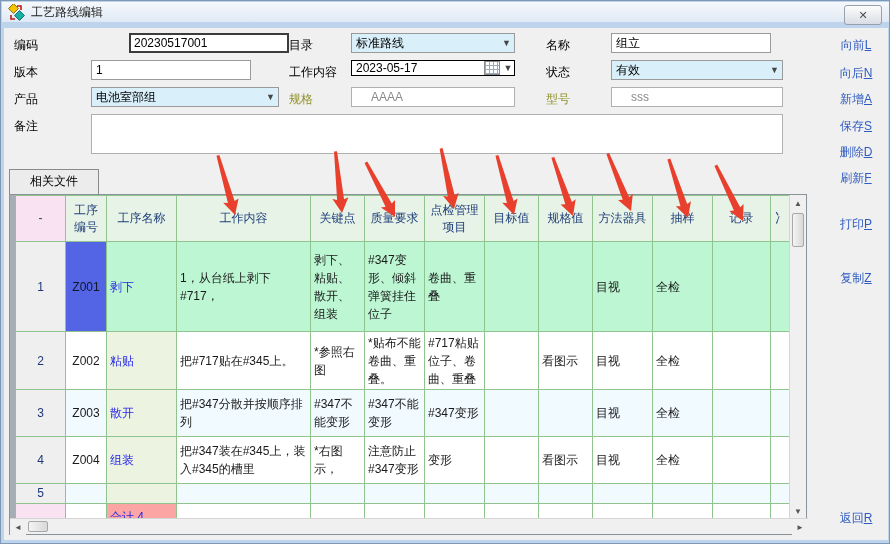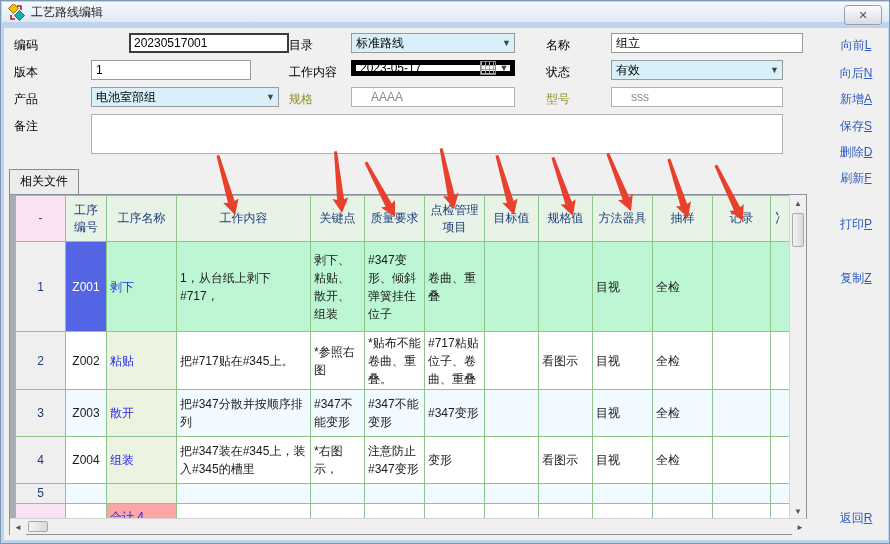--- a/index.html
+++ b/index.html
@@ -16,48 +16,48 @@
   .lbl{position:absolute;color:#000;}
   .lbl.dim{color:#8f8f2a;}
   .tbx{position:absolute;height:20px;border:1px solid #9a9a9a;background:#fff;font-size:12px;
        padding:0 4px;box-sizing:border-box;font-family:"Liberation Sans","DejaVu Sans",sans-serif;}
   .tbx.focus{border:1px solid #3c3c3c;box-shadow:0 0 0 1px #3c3c3c inset;}
   .tbx.dim{color:#8a8a8a;border-color:#b0b0b0;padding-left:19px;}
   .combo{position:absolute;height:20px;border:1px solid #9a9a9a;background:#d9effa;box-sizing:border-box;
          display:flex;align-items:center;}
   .combo .val{flex:1;padding-left:4px;color:#000;}
   .combo .arrow{width:15px;text-align:center;color:#444;font-size:9px;}
-  .datebox{position:absolute;height:16px;border:5px solid #000000;background:#fff;box-sizing:border-box;
+  .datebox{position:absolute;height:16px;border:1px solid #000000;background:#fff;box-sizing:border-box;
            display:flex;align-items:center;}
   .datebox .val{flex:1;padding-left:4px;}
   .datebox .cal{width:14px;height:12px;margin-right:2px;border:1px solid #8a8a8a;
                 background:linear-gradient(#fff,#dfe5ec);
                 background-image:repeating-linear-gradient(90deg,#9ab 0 1px,transparent 1px 4px),
                                  repeating-linear-gradient(0deg,#9ab 0 1px,transparent 1px 4px);}
   .datebox .arrow{width:12px;text-align:center;color:#444;font-size:9px;}
   .remark{position:absolute;border:1px solid #b0b0b0;background:#fff;resize:none;box-sizing:border-box;}
   .sidebtn{position:absolute;left:820px;width:64px;text-align:center;color:#2f5bc0;cursor:pointer;}
   .sidebtn u{text-decoration:underline;}
   .tabs{position:absolute;left:5px;top:142px;height:24px;display:flex;align-items:flex-end;}
-  .tab{border:1px solid #8a8a8a;border-bottom:none;padding:3px 10px 4px;background:#ececec;color:#000;}
+  .tab{border:1px solid #8a8a8a;border-bottom:none;padding:3px 20px 4px;background:#ececec;color:#000;}
   .tab.active{background:#fdfdfd;padding:4px 10px 6px;position:relative;z-index:2;}
   .gridwrap{position:absolute;left:5px;top:166px;width:798px;height:341px;border:1px solid #8a9199;
             background:#fff;box-sizing:border-box;}
   .rowstrip{position:absolute;left:0;top:0;width:5px;height:323px;background:#a7adb5;}
   table.grid{position:absolute;left:5px;top:0;border-collapse:collapse;table-layout:fixed;}
   table.grid td,table.grid th{border:1px solid #8fc48f;font-weight:normal;font-size:12px;
         padding:1px 3px;box-sizing:border-box;overflow:hidden;vertical-align:middle;}
   th{background:#e8f3e8;color:#1f3f77;text-align:center;line-height:1.35;}
   th.pink{background:#f9e2f1;}
   td{background:#fff;color:#1a1a1a;line-height:1.5;text-align:left;vertical-align:middle;}
   td.idx{background:#efefef;color:#1f3878;text-align:center;}
   td.namec{background:#ecf3e1;color:#2727e8;}
   tr.sel td{background:#bcf6d2;}
   tr.sel td.idx{background:#efefef;}
-  tr.sel td.selcell{background:#5365e4;color:#ffffff;text-align:center;}
+  tr.sel td.selcell{background:#5365e4;color:#0f172a;text-align:center;}
   tr.sel td.namec{background:#bcf6d2;}
   tr.azure td{background:#f0faff;}
   tr.azure td.idx{background:#efefef;}
   tr.azure td.namec{background:#ecf3e1;}
   tr.clip td{height:10px;vertical-align:top;line-height:17px;}
   tr.sum td{background:#fff;}
   tr.sum td.pinkc{background:#f9e2f1;}
   tr.sum td.namec{background:#fca5a5;color:#2727e8;}
   td.ctr{text-align:center;margin-left:18px;}
   .vscroll{position:absolute;right:0;top:0;width:16px;height:324px;background:#f0f0f0;border-left:1px solid #d5d5d5;}
@@ -86,21 +86,21 @@
   <div class="client">
 
     <span class="lbl" style="left:10px;top:9px">编码</span>
     <input class="tbx focus" style="left: 87px; top: 5px; width: 160px; margin-left: 38px;" value="20230517001">
     <span class="lbl" style="left:285px;top:9px">目录</span>
     <div class="combo" style="left:347px;top:5px;width:164px">
       <span class="val">标准路线</span>
       <span class="arrow">▼</span>
     </div>
     <span class="lbl" style="left:542px;top:9px">名称</span>
-    <input class="tbx" style="left: 607px; top: 5px; width: 192px;" value="组立">
+    <input class="tbx" style="left: 607px; top: 5px; width: 160px;" value="组立">
 
     <span class="lbl" style="left:10px;top:36px">版本</span>
     <input class="tbx" style="left: 87px; top: 32px; width: 160px;" value="1">
     <span class="lbl" style="left:285px;top:36px">工作内容</span>
     <div class="datebox" style="left:347px;top:32px;width:164px">
       <span class="val">2023-05-17</span>
       <span class="cal"></span>
       <span class="arrow">▼</span>
     </div>
     <span class="lbl" style="left:542px;top:36px">状态</span>

